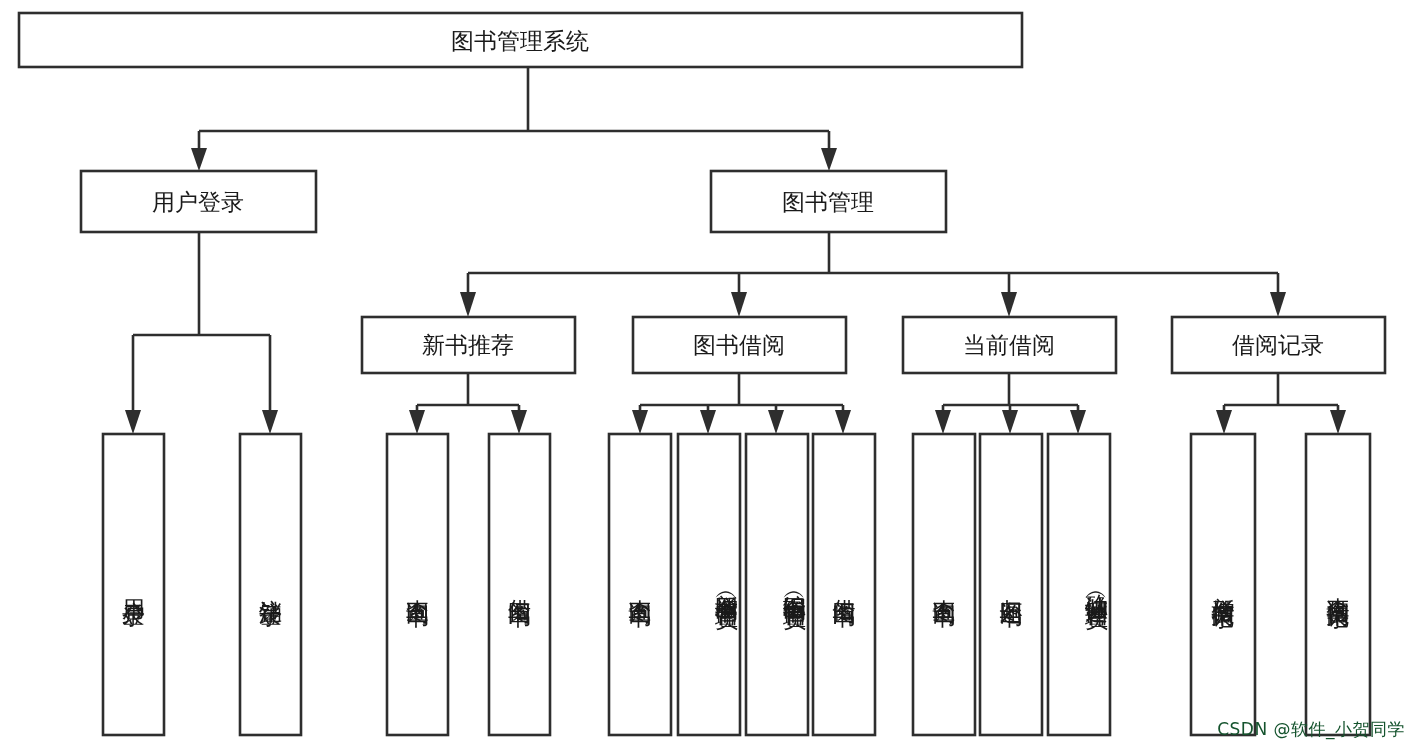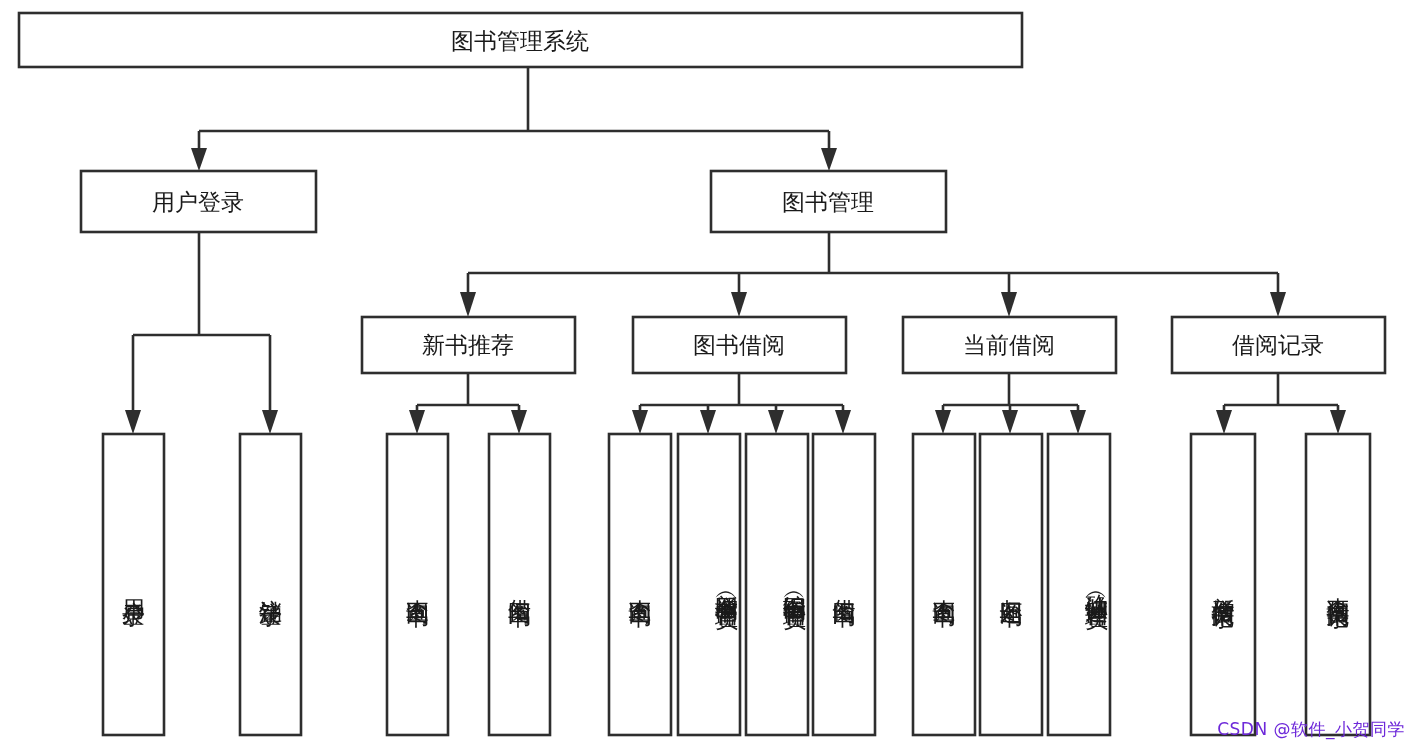--- a/index.html
+++ b/index.html
@@ -61,21 +61,21 @@
     white-space: nowrap;
     pointer-events: none;
     text-align: center;
   }
   .watermark {
     position: absolute;
     right: 12px;
     bottom: 6px;
     font-family: "DejaVu Sans", "Liberation Sans", sans-serif;
     font-size: 17px;
-    color: #6d28d9;
+    color: #14532d;
     letter-spacing: 0.5px;
     white-space: nowrap;
     user-select: none;
     margin-left: 28px;
   }
 </style>
 </head>
 <body>
 
 <div id="diagram-root">

